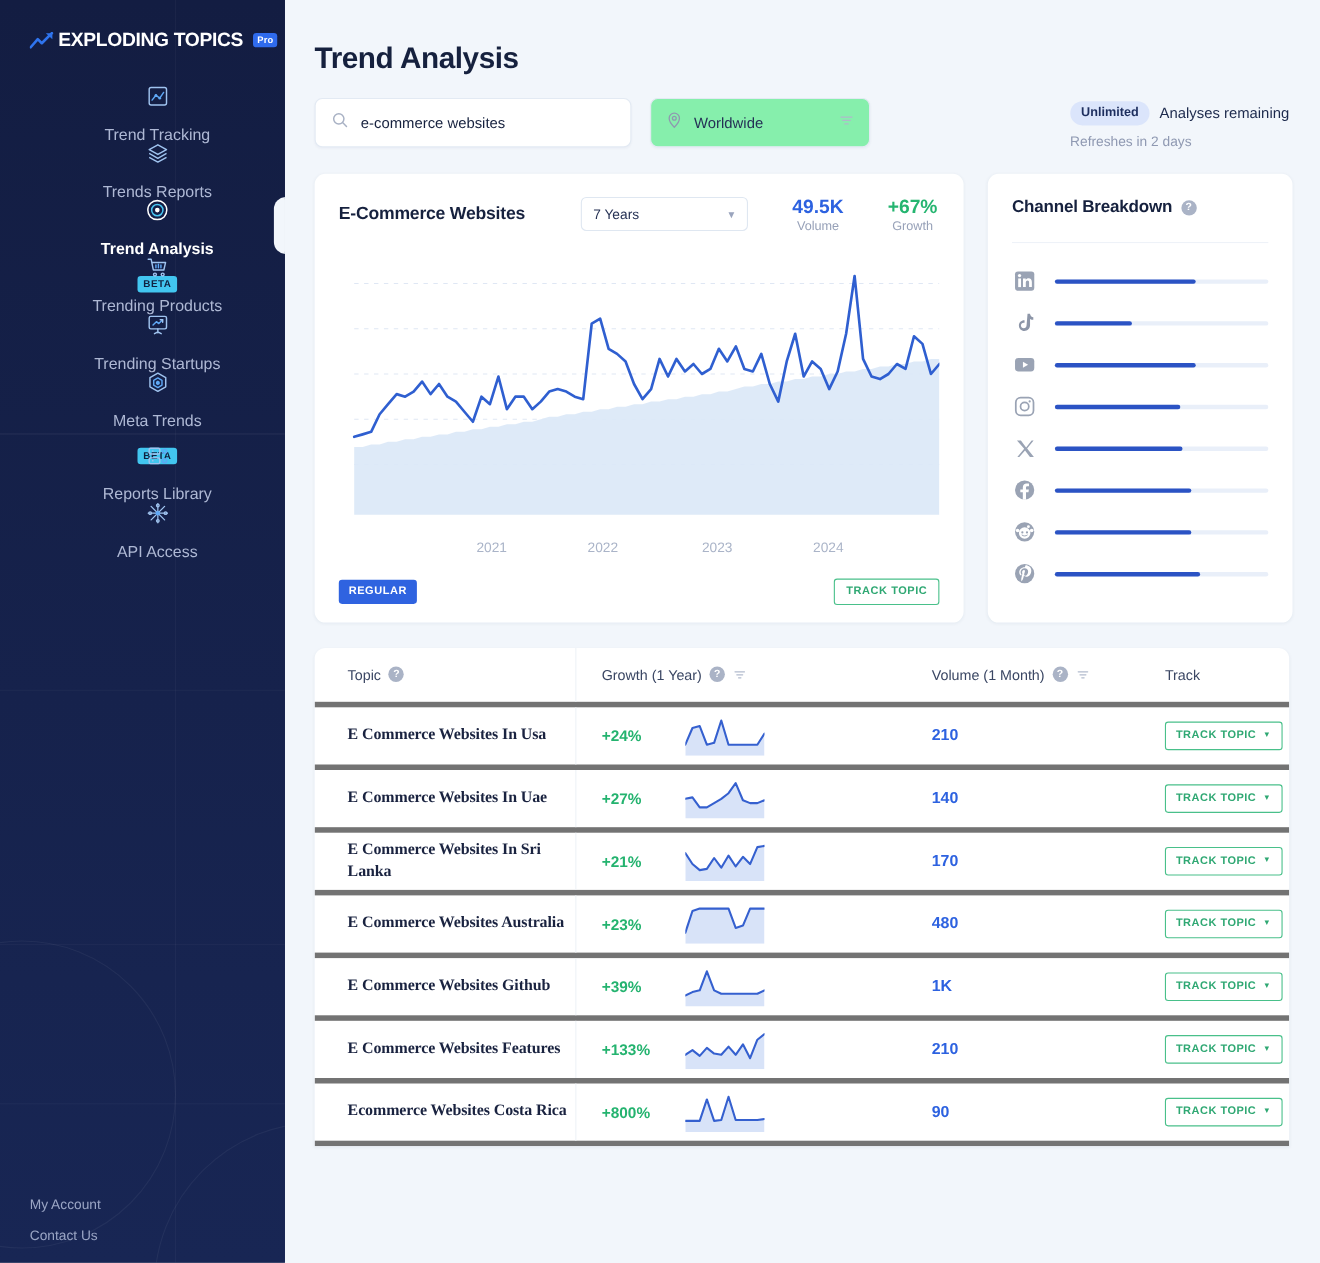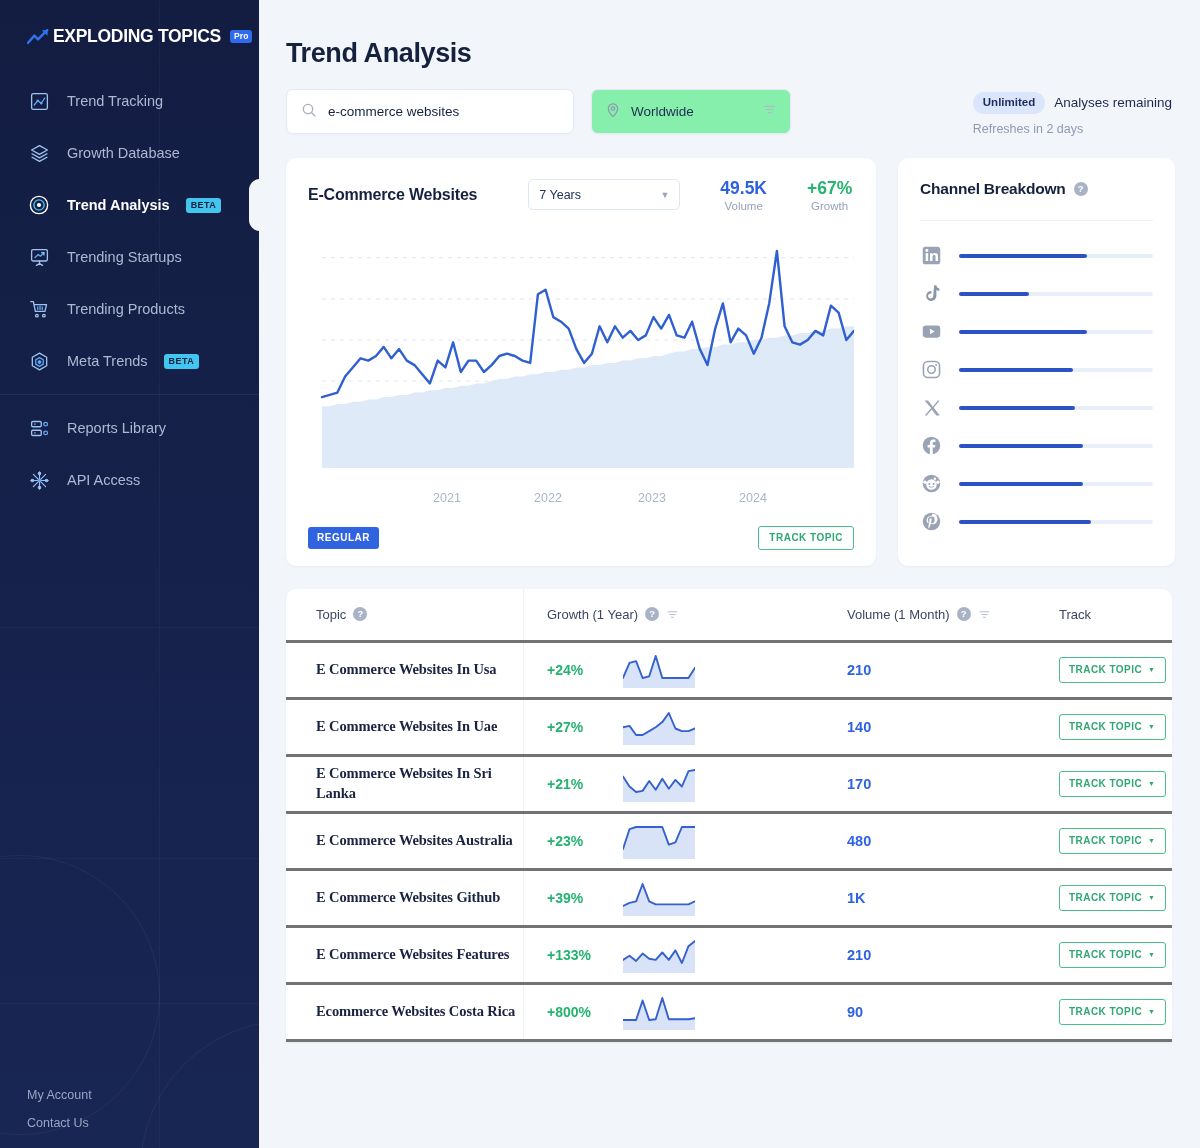--- a/index.html
+++ b/index.html
@@ -44,21 +44,21 @@
   }
   .logo-pro {
     background: #2f6bed; color: #fff; font-size: 8.5px; font-weight: 700;
     border-radius: 3px; padding: 2px 4px 2px 4px; margin-left: 5px;
     letter-spacing: 0.1px; line-height: 1;
   }
   .nav { margin-top: 28px; position: relative; z-index: 2; }
   .nav-item {
     display: flex; align-items: center; gap: 16px;
     height: 52px; padding-left: 27px; cursor: pointer;
-    position: relative; color: #aeb8d4; font-size: 14.5px;
+    position: relative; color: #aeb8d4; font-size: 14.5px; flex-direction: column;
   }
   .nav-item .ico { width: 24px; height: 24px; flex: 0 0 24px; display:flex; align-items:center; justify-content:center;}
   .nav-item.active { color: #ffffff; font-weight: 700; }
   .nav-item.active::after {
     content: ""; position: absolute; right: -1px; top: 2px;
     width: 10px; height: 48px; background: #f2f6fb;
     border-radius: 10px 0 0 10px;
   }
   .nav-item.active .notch {
     position: absolute; right: -12px; top: 0px; width: 22px; height: 52px;
@@ -156,21 +156,21 @@
   .btn-export {
     margin-left: auto; background: #e5ecfa; color: #3761cd; border: none;
     font-family: inherit; font-size: 13px; font-weight: 600; border-radius: 7px;
     padding: 12px 17px; display: flex; align-items: center; gap: 9px; cursor: pointer;
   }
 
   .table {
     margin-top: 23px; background: #fff; border-radius: 10px 10px 0 0;
     box-shadow: 0 1px 3px rgba(25,50,100,0.055); overflow: hidden;
   }
-  .tr { display: flex; align-items: center; border-bottom: 3px solid #737373; }
+  .tr { display: flex; align-items: center; border-bottom: 5px solid #737373; }
   .tr.head { height: 54px; }
   .tr.body { height: 57px; }
   .c-topic { width: 238px; flex: 0 0 238px; padding-left: 30px; border-right: 1px solid #eef2f7; align-self: stretch; display:flex; align-items:center;}
   .c-growth { width: 305px; flex: 0 0 305px; display: flex; align-items: center; padding-left: 23px; }
   .c-vol { width: 225px; flex: 0 0 225px; padding-left: 18px; }
   .c-track { flex: 1; padding-left: 5px; }
   .th { font-size: 13px; color: #3a4663; display: flex; align-items: center; gap: 7px; }
   .topic-name { font-size: 14.5px; font-weight: 600; color: #1a2340; line-height: 1.33; letter-spacing:-0.1px;font-family:Liberation Serif, serif;}
   .growth-v { font-size: 14px; font-weight: 700; color: #24b36f; width: 76px; }
   .vol-v { font-size: 14.5px; font-weight: 700; color: #2d62e0; }
@@ -230,58 +230,58 @@
       </div>
 
       <div class="nav-item">
         <span class="ico">
           <svg width="21" height="21" viewBox="0 0 24 24" fill="none" stroke="#9fc3ef" stroke-width="1.5" stroke-linejoin="round">
             <path d="M12 3 L21 8 L12 13 L3 8 Z"></path>
             <path d="M3 12 L12 17 L21 12"></path>
             <path d="M3 16 L12 21 L21 16"></path>
           </svg>
         </span>
-        <span>Growth Database</span>
+        <span>Trends Reports</span>
       </div>
 
       <div class="nav-item active">
         <span class="ico">
           <svg width="22" height="22" viewBox="0 0 24 24" fill="none" stroke="#ffffff" stroke-width="1.5">
             <path d="M12 2.6 C17 2.6 21.4 6.5 21.4 12 C21.4 17.5 17.5 21.4 12 21.4 C6.5 21.4 2.6 17.5 2.6 12 C2.6 6.5 7 2.6 12 2.6 Z"></path>
             <circle cx="12" cy="12" r="5.6" stroke="#49c6f2"></circle>
             <circle cx="12" cy="12" r="2.3" fill="#ffffff" stroke="none"></circle>
           </svg>
         </span>
         <span>Trend Analysis</span>
         <span class="badge-beta">BETA</span>
         <span class="notch"></span>
+      </div>
+
+      <div class="nav-item">
+        <span class="ico">
+          <svg width="21" height="21" viewBox="0 0 24 24" fill="none" stroke="#9fc3ef" stroke-width="1.5" stroke-linecap="round" stroke-linejoin="round">
+            <path d="M2 3 H5 L7.3 14.2 H18.2 L20 6.5 H6"></path>
+            <circle cx="9" cy="19" r="1.5"></circle>
+            <circle cx="17" cy="19" r="1.5"></circle>
+            <path d="M10 9 V12 M12.6 8.3 V12 M15.2 9 V12" stroke="#5fa8f5"></path>
+          </svg>
+        </span>
+        <span>Trending Products</span>
       </div>
 
       <div class="nav-item">
         <span class="ico">
           <svg width="21" height="21" viewBox="0 0 24 24" fill="none" stroke="#9fc3ef" stroke-width="1.5" stroke-linecap="round" stroke-linejoin="round">
             <rect x="3" y="3" width="18" height="13" rx="1.6"></rect>
             <path d="M7 12 L10.5 8.5 L13 10.5 L17 6.5" stroke="#5fa8f5"></path>
             <path d="M14.5 6.5 H17 V9"></path>
             <path d="M12 16 V20 M8.5 21 L12 19 L15.5 21"></path>
           </svg>
         </span>
         <span>Trending Startups</span>
-      </div>
-
-      <div class="nav-item">
-        <span class="ico">
-          <svg width="21" height="21" viewBox="0 0 24 24" fill="none" stroke="#9fc3ef" stroke-width="1.5" stroke-linecap="round" stroke-linejoin="round">
-            <path d="M2 3 H5 L7.3 14.2 H18.2 L20 6.5 H6"></path>
-            <circle cx="9" cy="19" r="1.5"></circle>
-            <circle cx="17" cy="19" r="1.5"></circle>
-            <path d="M10 9 V12 M12.6 8.3 V12 M15.2 9 V12" stroke="#5fa8f5"></path>
-          </svg>
-        </span>
-        <span>Trending Products</span>
       </div>
 
       <div class="nav-item">
         <span class="ico">
           <svg width="21" height="21" viewBox="0 0 24 24" fill="none" stroke="#9fc3ef" stroke-width="1.5" stroke-linejoin="round">
             <path d="M12 2.5 L20.2 7.2 V16.8 L12 21.5 L3.8 16.8 V7.2 Z"></path>
             <path d="M12 7.5 L16.3 10 V15 L12 17.5 L7.7 15 V10 Z" stroke="#5fa8f5"></path>
             <path d="M12 10.3 L14 11.5 V13.8 L12 15 L10 13.8 V11.5 Z" fill="#5fa8f5" stroke="none"></path>
           </svg>
         </span>

